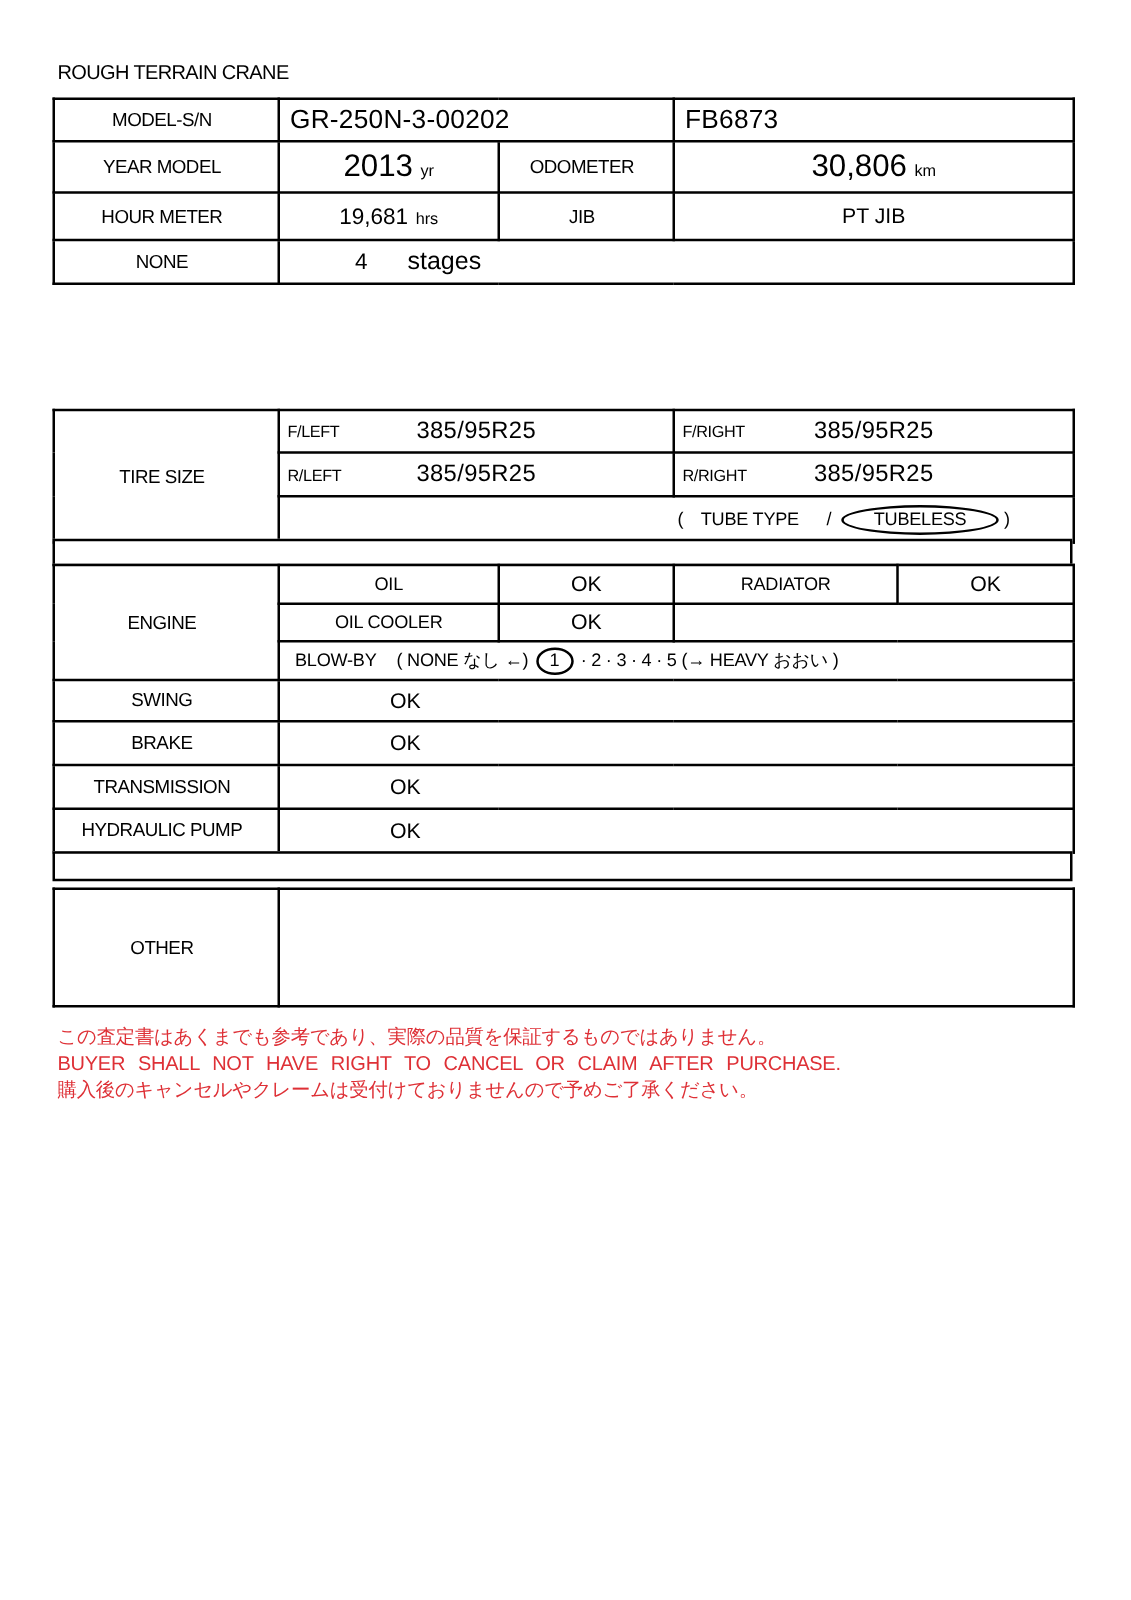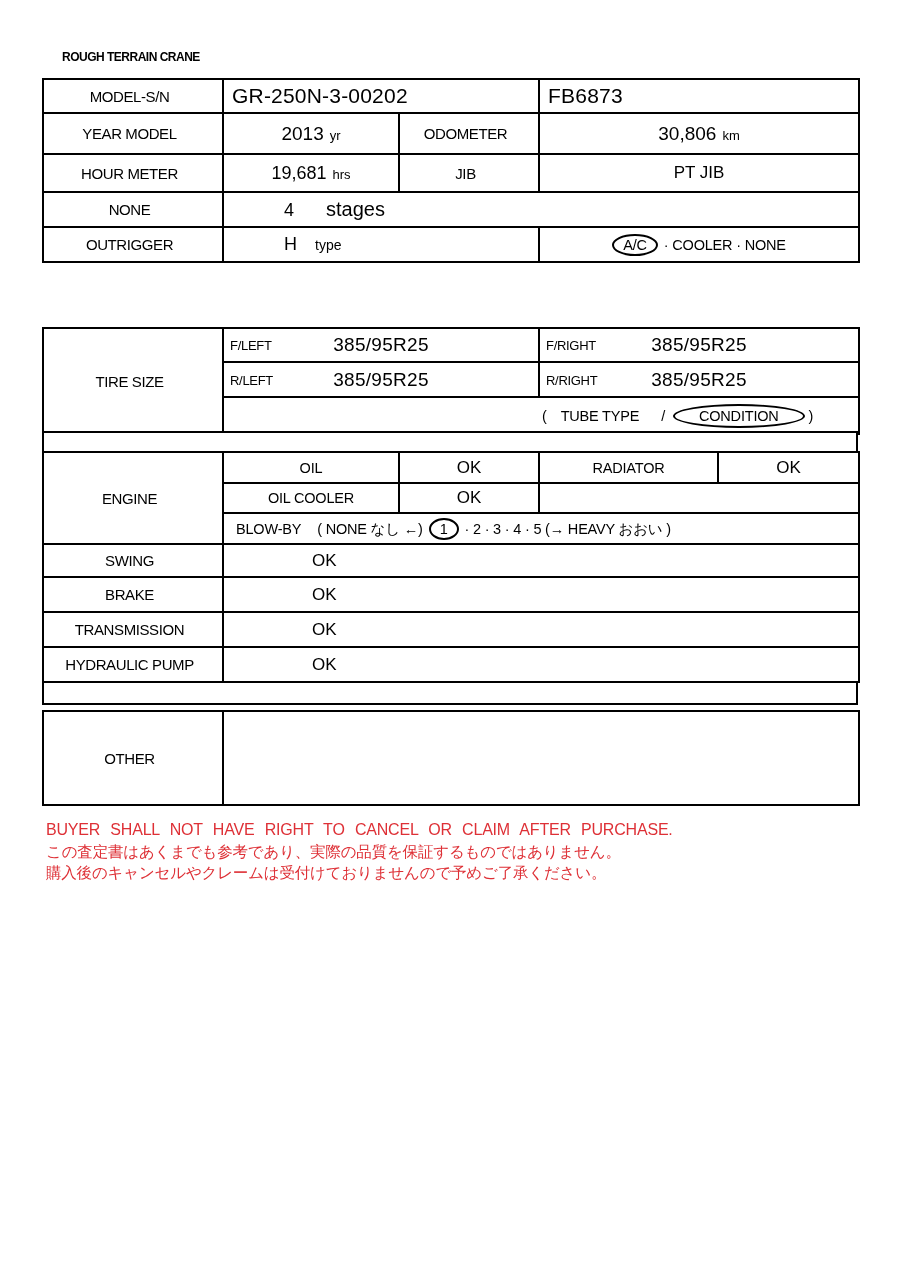--- a/index.html
+++ b/index.html
@@ -2,32 +2,32 @@
 <html><head>
 <meta charset="utf-8">
 <style>
   html,body { margin:0; padding:0; background:#888; }
   .page {
     position:relative; width:905px; height:1280px; background:#ffffff;
     font-family:"Liberation Sans","DejaVu Sans",sans-serif; color:#000;
     margin:0 auto; overflow:hidden;
   }
   .doc-title {
-    position:absolute; left:46px; top:50px; font-size:12px;
-    letter-spacing:-0.5px; font-weight:700; white-space:nowrap;margin-left:16px;
+    position:absolute; left:46px; top:50px; font-size:16px;
+    letter-spacing:-0.5px; font-weight:400; white-space:nowrap;
   }
   table.t { position:absolute; border-collapse:collapse; table-layout:fixed; background:#fff; }
   table.t td { border:2px solid #000; padding:0; vertical-align:middle; overflow:visible; }
   .lbl {
     text-align:center; padding-right:7px !important; font-size:15px;
     letter-spacing:-0.4px; white-space:nowrap;
   }
   .big { font-size:21px; padding-left:8px !important; letter-spacing:0.2px; white-space:nowrap; }
   .ctr { text-align:center; white-space:nowrap; }
-  .num { font-size:19px; }
+  .num { font-size:25px; }
   .num2 { font-size:18px; }
   .unit { font-size:13px; margin-left:6px; }
   .unit2 { font-size:20px; margin-left:32px; }
   .val17 { font-size:17px; }
   .indent { padding-left:60px !important; white-space:nowrap; }
   .extra { font-size:17px; margin-left:38px; letter-spacing:0.3px; }
   .cellwrap { position:relative; display:flex; align-items:center; justify-content:center; height:100%; }
   .corner { position:absolute; left:6px; top:50%; transform:translateY(-50%); font-size:13px; letter-spacing:-0.3px; }
   .tire-val { font-size:19px; letter-spacing:0.3px; }
   .small14 { font-size:14.5px; letter-spacing:-0.2px; white-space:nowrap; }
@@ -75,25 +75,20 @@
     <tr style="height:38px">
       <td class="lbl">HOUR METER</td>
       <td class="ctr"><span class="num2">19,681</span><span class="unit">hrs</span></td>
       <td class="lbl">JIB</td>
       <td class="ctr val17">PT JIB</td>
     </tr>
     <tr style="height:35px">
       <td class="lbl">NONE</td>
       <td class="indent" colspan="3"><span class="num2">4</span><span class="unit2">stages</span></td>
     </tr>
-    <tr style="height:35px">
-      <td class="lbl">OUTRIGGER</td>
-      <td class="indent" colspan="2"><span class="num2">H</span><span class="unit" style="margin-left:18px; font-size:14px;">type</span></td>
-      <td class="ctr small14"><span class="circled">A/C</span><span style="margin-left:6px;">· COOLER · NONE</span></td>
-    </tr>
   </tbody>
     </table>
 
   <table class="t" style="left:42px; top:327px; width:816px;">
     <colgroup>
         <col style="width:180px">
         <col style="width:316px">
         <col style="width:320px">
       </colgroup>
     <tbody>
@@ -122,21 +117,21 @@
       <td>
             <div class="cellwrap">
               <span class="corner">R/RIGHT</span>
               <span class="tire-val">385/95R25</span>
             </div>
           </td>
     </tr>
     <tr style="height:37px">
       <td colspan="2">
         <div class="tube-line">
-          <span>(</span><span class="tube-piece">TUBE TYPE</span><span class="tube-piece" style="margin-left:22px;">/</span><span class="circled circled-wide" style="margin-left:8px;">CONDITION</span><span style="margin-left:4px;">)</span>
+          <span>(</span><span class="tube-piece">TUBE TYPE</span><span class="tube-piece" style="margin-left:22px;">/</span><span class="circled circled-wide" style="margin-left:8px;">TUBELESS</span><span style="margin-left:4px;">)</span>
         </div>
       </td>
     </tr>
   </tbody>
     </table>
 
   <div class="band" style="left:42px; top:431px; width:816px; height:22px;"></div>
 
   <table class="t" style="left:42px; top:451px; width:816px;">
     <colgroup>
@@ -192,18 +187,18 @@
       </colgroup>
     <tbody>
         <tr style="height:94px">
       <td class="lbl">OTHER</td>
       <td></td>
     </tr>
   </tbody>
     </table>
 
   <div class="disclaimer" style="color:#de3036;">
+    <div class="disc-line jp">この査定書はあくまでも参考であり、実際の品質を保証するものではありません。</div>
     <div class="disc-line">BUYER SHALL NOT HAVE RIGHT TO CANCEL OR CLAIM AFTER PURCHASE.</div>
-    <div class="disc-line jp">この査定書はあくまでも参考であり、実際の品質を保証するものではありません。</div>
     <div class="disc-line jp">購入後のキャンセルやクレームは受付けておりませんので予めご了承ください。</div>
   </div>
 
 </div>
 
 </body></html>

